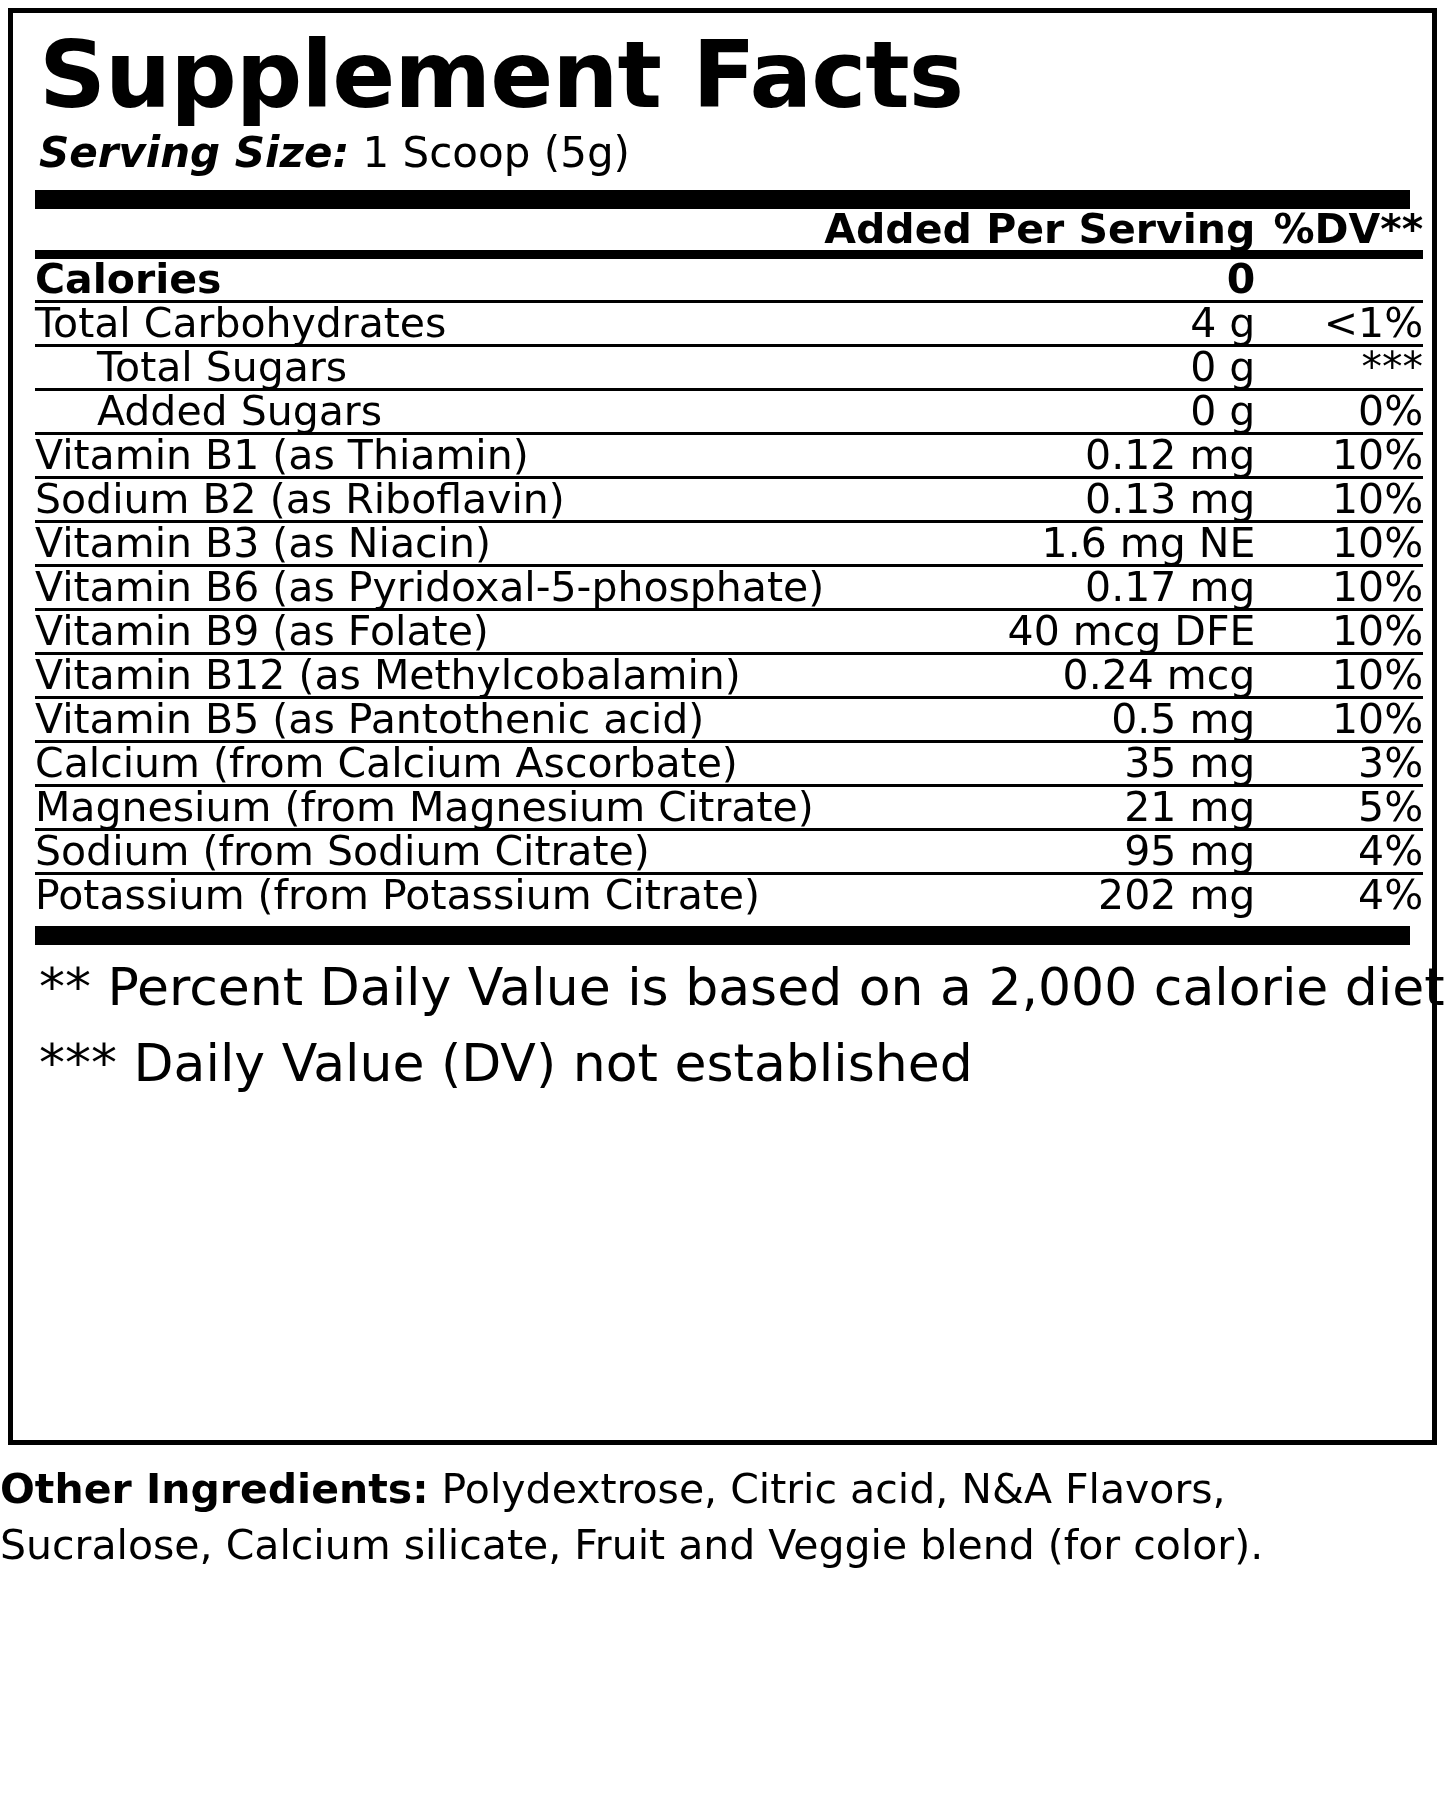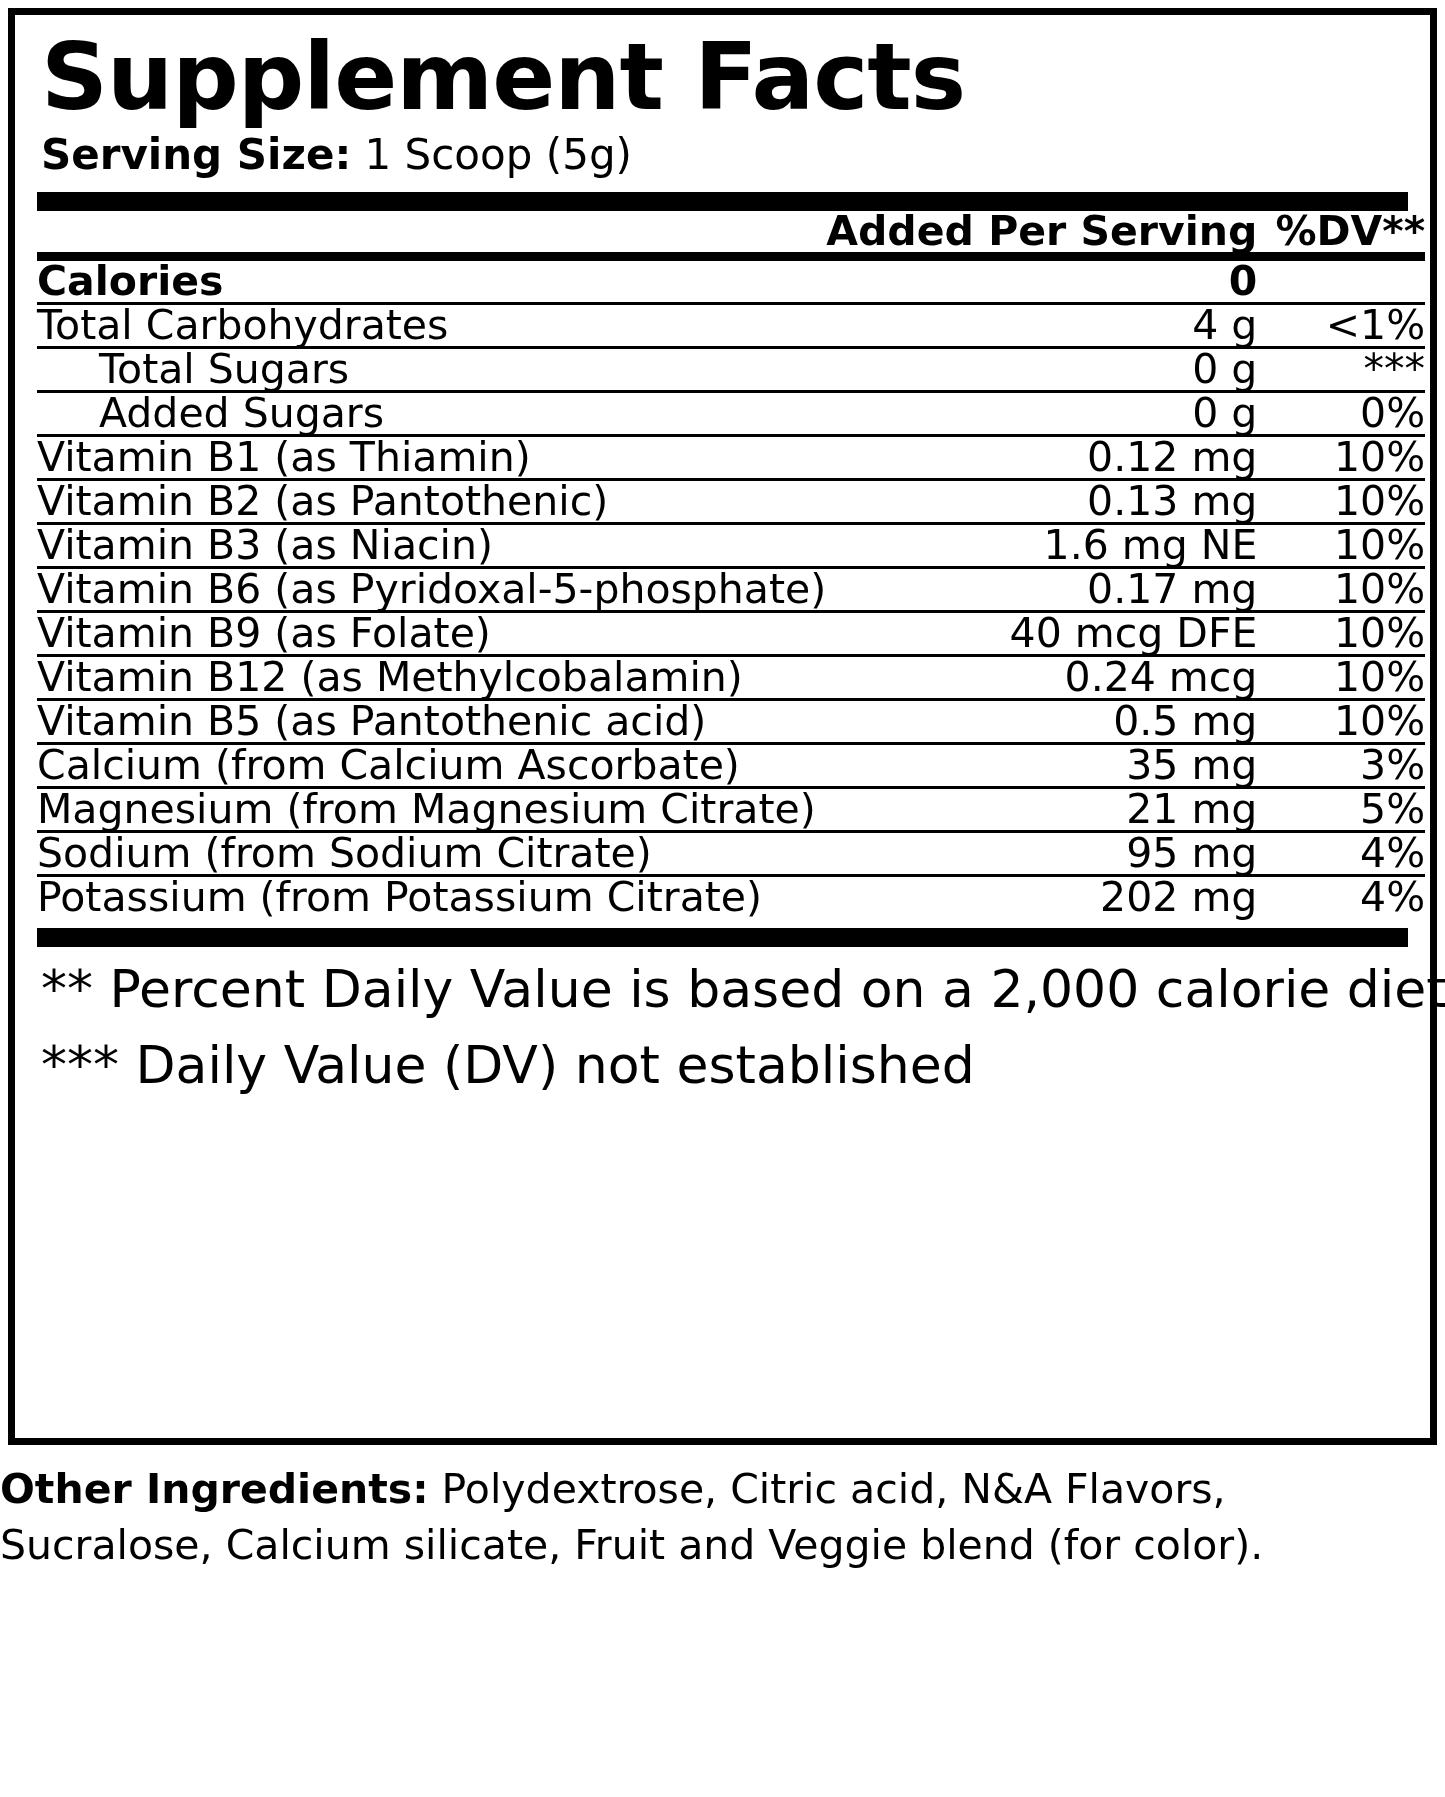--- a/index.html
+++ b/index.html
@@ -20,40 +20,41 @@
     box-sizing: border-box;
     position: relative;
   }
   .panel {
     position: absolute;
     left: 8px;
     top: 8px;
     width: 1429px;
     height: 1437px;
     box-sizing: border-box;
-    border: 7px solid #000000;
+    border: 5px solid #000000;
     background: #fff;
     padding: 10px 22px 0 22px;
   }
   .title {
     font-size: 93px;
     font-weight: bold;
     line-height: 1.0;
     letter-spacing: -1px;
     white-space: nowrap;
     margin: 6px 0 4px 4px;
   }
   .serving-line {
     font-size: 42px;
     line-height: 1.28;
     margin-left: 4px;
     white-space: nowrap;
   }
   .serving-line b {
     font-weight: bold;
+    font-style: italic;
   }
   .rule-thick {
     height: 19px;
     background: #000;
     margin: 10px 0 0 0;
   }
   .rule-med {
     height: 9px;
     background: #000;
   }
@@ -202,21 +203,21 @@
           <td class="c-amt">0.12 mg</td>
           <td class="c-dv">10%</td>
         </tr>
         <tr class="sep">
             <td colspan="3">
               <div class="rule-thin"></div>
             </td>
           </tr>
 
         <tr class="row">
-          <td class="c-name">Vitamin B2 (as Pantothenic)</td>
+          <td class="c-name">Sodium B2 (as Riboflavin)</td>
           <td class="c-amt">0.13 mg</td>
           <td class="c-dv">10%</td>
         </tr>
         <tr class="sep">
             <td colspan="3">
               <div class="rule-thin"></div>
             </td>
           </tr>
 
         <tr class="row">

